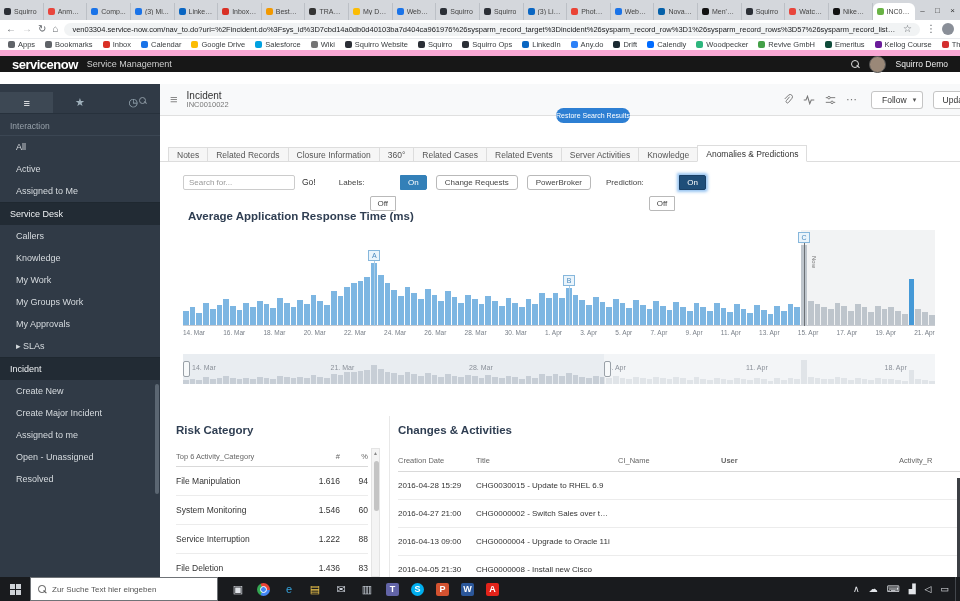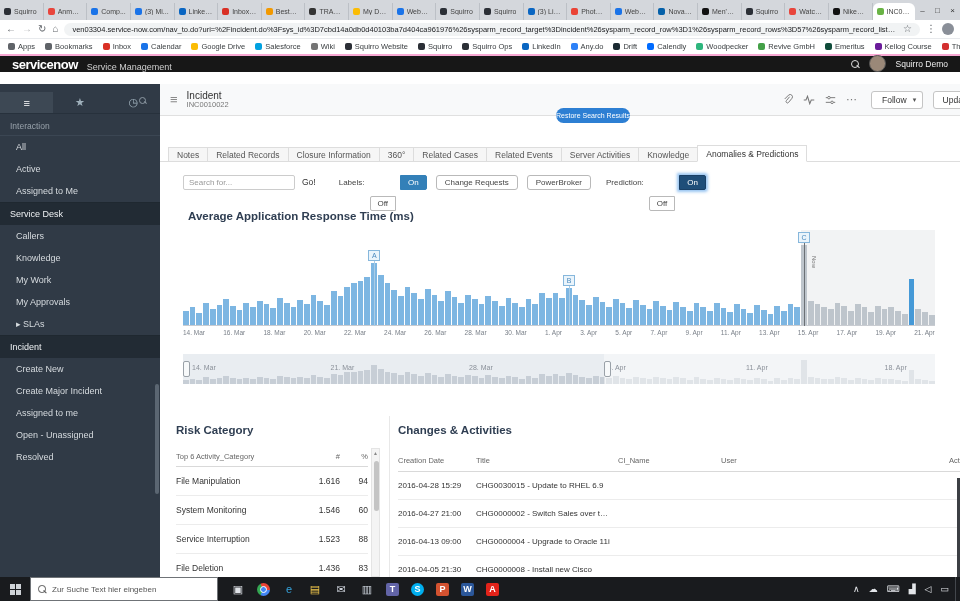--- a/index.html
+++ b/index.html
@@ -24,28 +24,28 @@
                 display:flex; align-items:center; padding:0 6px; gap:6px; border-bottom:1px solid #e8eaed; }
   .nav-ic { color:#5f6368; font-size:10px; line-height:1; }
   .dim { opacity:.45; }
   #urlbox { flex:1; height:13px; background:#f1f3f4; border-radius:7px; display:flex;
             align-items:center; padding:0 8px; gap:6px; min-width:0; }
   #url-text { flex:1; color:#202124; font-size:7.5px; overflow:hidden; white-space:nowrap;
               text-overflow:ellipsis; }
   #profile-avatar { width:12px; height:12px; border-radius:50%; background:#8a8f98; }
 
   #bookmarksbar { position:absolute; top:39px; left:0; right:0; height:17px; background:#fff;
-                  border-bottom:2px solid #f9a8d4; display:flex; align-items:center;
+                  border-bottom:6px solid #f9a8d4; display:flex; align-items:center;
                   padding:0 8px; gap:10px; overflow:hidden; }
   .bm { display:flex; align-items:center; gap:3px; font-size:7.5px; color:#3c4043; white-space:nowrap; }
   .bm-ic { width:7px; height:7px; border-radius:2px; flex:0 0 auto; }
 
   
   #snheader { position:absolute; top:56px; left:0; right:0; height:16px; background:#171717;
-              color:#fff; display:flex; align-items:flex-end; padding:0 12px; }
+              color:#fff; display:flex; align-items:center; padding:0 12px; }
   #sn-logo { font-size:13px; font-weight:bold; letter-spacing:-0.5px; }
   #sn-sub { font-size:9px; color:#cfcfcf; margin-left:9px; }
   .sn-right { margin-left:auto; display:flex; align-items:center; gap:10px; }
   .mag-light { position:relative; width:8px; height:8px; }
   .mag-light::before { content:''; position:absolute; width:6px; height:6px; border:1.3px solid #ddd; border-radius:50%; }
   .mag-light::after { content:''; position:absolute; width:4px; height:1.3px; background:#ddd;
                       left:5px; top:6px; transform:rotate(45deg); }
   #sn-avatar { width:17px; height:17px; border-radius:50%; background:#9a8878; border:1px solid #555; }
   #sn-user { font-size:8.5px; color:#eee; white-space:nowrap; }
 
@@ -158,21 +158,21 @@
                  border:1px solid #e4e4e4; }
   .risk-arrow { display:block; text-align:center; font-size:5px; color:#888; padding-top:1px; }
   .risk-thumb { position:absolute; top:12px; left:1.5px; width:5px; height:50px; background:#c4c4c4; border-radius:3px; }
   #panel-divider { position:absolute; left:229px; top:332px; bottom:0; width:1px; background:#e8e8e8; }
 
   #changes-panel { position:absolute; left:238px; right:0; top:332px; bottom:0; overflow:hidden; }
   .chg-head { display:flex; font-size:7.5px; color:#666; padding:10px 0 6px; border-bottom:1px solid #d9d9d9; }
   .chg-date { width:78px; flex:0 0 auto; }
   .chg-title { width:142px; flex:0 0 auto; overflow:hidden; white-space:nowrap; text-overflow:ellipsis; padding-right:6px; }
   .chg-ci { width:103px; flex:0 0 auto; }
-  .chg-user { width:228px; flex:0 0 auto; }
+  .chg-user { width:178px; flex:0 0 auto;font-weight:bold; }
   .chg-activity { flex:1 1 auto; overflow:hidden; white-space:nowrap; }
   .chg-row { display:flex; font-size:8px; color:#333; padding:9px 0; border-bottom:1px solid #ececec; }
 
   #win-scroll { position:absolute; right:0; top:478px; width:3px; height:99px; background:#3c3f44; z-index:9; }
 
   
   #taskbar { position:absolute; left:0; right:0; bottom:0; height:24px; background:#191b1e;
              display:flex; align-items:center; z-index:10; }
   #start { width:30px; height:100%; display:flex; align-items:center; justify-content:center; }
   .win-logo { display:grid; grid-template-columns:5px 5px; grid-gap:1px; }
@@ -410,20 +410,21 @@
       </div>
     <div id="nav-list">
         <div class="nav-label">Interaction</div>
         <div class="nav-item">All</div>
         <div class="nav-item">Active</div>
         <div class="nav-item">Assigned to Me</div>
         <div class="nav-module">Service Desk</div>
         <div class="nav-item">Callers</div>
         <div class="nav-item">Knowledge</div>
         <div class="nav-item">My Work</div>
+        <div class="nav-item">My Groups Work</div>
         <div class="nav-item">My Approvals</div>
         <div class="nav-item">▸ SLAs</div>
         <div class="nav-module">Incident</div>
         <div class="nav-item">Create New</div>
         <div class="nav-item">Create Major Incident</div>
         <div class="nav-item">Assigned to me</div>
         <div class="nav-item">Open - Unassigned</div>
         <div class="nav-item">Resolved</div>
       </div>
     <div id="sidebar-scroll"></div>
@@ -785,21 +786,21 @@
             <span class="rc-num">1.616</span>
             <span class="rc-pct">94</span>
           </div>
           <div class="risk-row">
             <span class="rc-name">System Monitoring</span>
             <span class="rc-num">1.546</span>
             <span class="rc-pct">60</span>
           </div>
           <div class="risk-row">
             <span class="rc-name">Service Interruption</span>
-            <span class="rc-num">1.523</span>
+            <span class="rc-num">1.222</span>
             <span class="rc-pct">88</span>
           </div>
           <div class="risk-row">
             <span class="rc-name">File Deletion</span>
             <span class="rc-num">1.436</span>
             <span class="rc-pct">83</span>
           </div>
         </div>
       <div class="risk-scroll">
         <span class="risk-arrow">▲</span>

